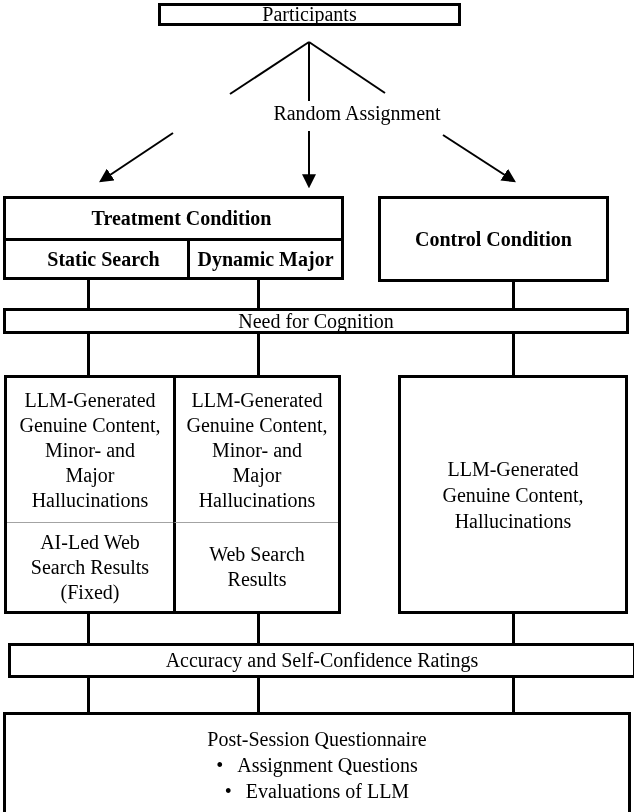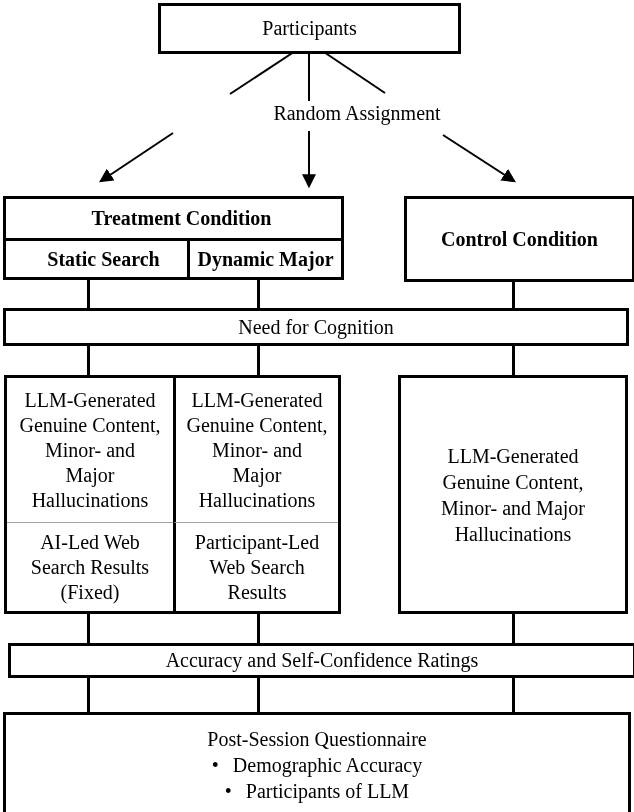--- a/index.html
+++ b/index.html
@@ -29,39 +29,39 @@
   .bold { font-weight:bold; }
   .label {
     position:absolute;
     text-align:center;
     font-size:20px;
     z-index:2;
     white-space:nowrap;
     margin-left:42px;
   }
   
-  .participants { left:158px; top:3px; width:303px; height:51px; }
+  .participants { left:158px; top:3px; width:303px; height:23px; }
   
   .random-assignment { left:225px; top:102px; width:180px; }
   
   .treatment { left:3px; top:196px; width:341px; height:84px; padding:0; display:block; }
   .treatment-grid { display:grid; width:100%; height:100%; grid-template-rows:39px 1fr; }
   .treatment-header {
     display:flex; align-items:center; justify-content:center;margin-left:16px;
   }
   .treatment-sub {
     border-top:3px solid #000;
     display:grid; grid-template-columns:167px 1fr;padding-left:14px;
   }
   .treatment-cell { display:flex; align-items:center; justify-content:center; }
   .treatment-cell.right { border-left:3px solid #000; }
   
-  .control { left:404px; top:196px; width:231px; height:86px; }
+  .control { left:378px; top:196px; width:231px; height:86px; }
   
-  .need-bar { left:3px; top:308px; width:626px; height:38px; }
+  .need-bar { left:3px; top:308px; width:626px; height:26px; }
   
   .stim-table { left:4px; top:375px; width:337px; height:239px; padding:0; display:block; }
   .stim-grid { display:grid; width:100%; height:100%; grid-template-columns:166px 1fr; grid-template-rows:144px 1fr; }
   .stim-cell { display:flex; flex-direction:column; align-items:center; justify-content:center; }
   .stim-cell.colr { border-left:3px solid #000; }
   .stim-cell.rowb { border-top:1px solid #a3a3a3; }
   
   .control-stim { left:398px; top:375px; width:230px; height:239px; flex-direction:column; line-height:26px; }
   
   .accuracy-bar { left:8px; top:643px; width:628px; height:35px; }
@@ -140,43 +140,41 @@
         <div>Minor- and</div>
         <div>Major</div>
         <div>Hallucinations</div>
       </div>
       <div class="stim-cell rowb">
         <div>AI-Led Web</div>
         <div>Search Results</div>
         <div>(Fixed)</div>
       </div>
       <div class="stim-cell colr rowb">
-        <div>Participant-Led</div>
         <div>Web Search</div>
         <div>Results</div>
       </div>
     </div>
   </div>
 
   <div class="box control-stim">
     <div>LLM-Generated</div>
     <div>Genuine Content,</div>
-    <div>Minor- and Major</div>
     <div>Hallucinations</div>
   </div>
 
   <div class="box accuracy-bar">
     <span>Accuracy and Self-Confidence Ratings</span>
   </div>
 
   <div class="box post-box">
     <div>Post-Session Questionnaire</div>
     <div class="bullet-line">
       <span class="bullet-glyph">•</span>
-      <span>Demographic Accuracy</span>
+      <span>Assignment Questions</span>
     </div>
     <div class="bullet-line">
       <span class="bullet-glyph">•</span>
-      <span>Participants of LLM</span>
+      <span>Evaluations of LLM</span>
     </div>
   </div>
 
 </div>
 
 </body></html>

